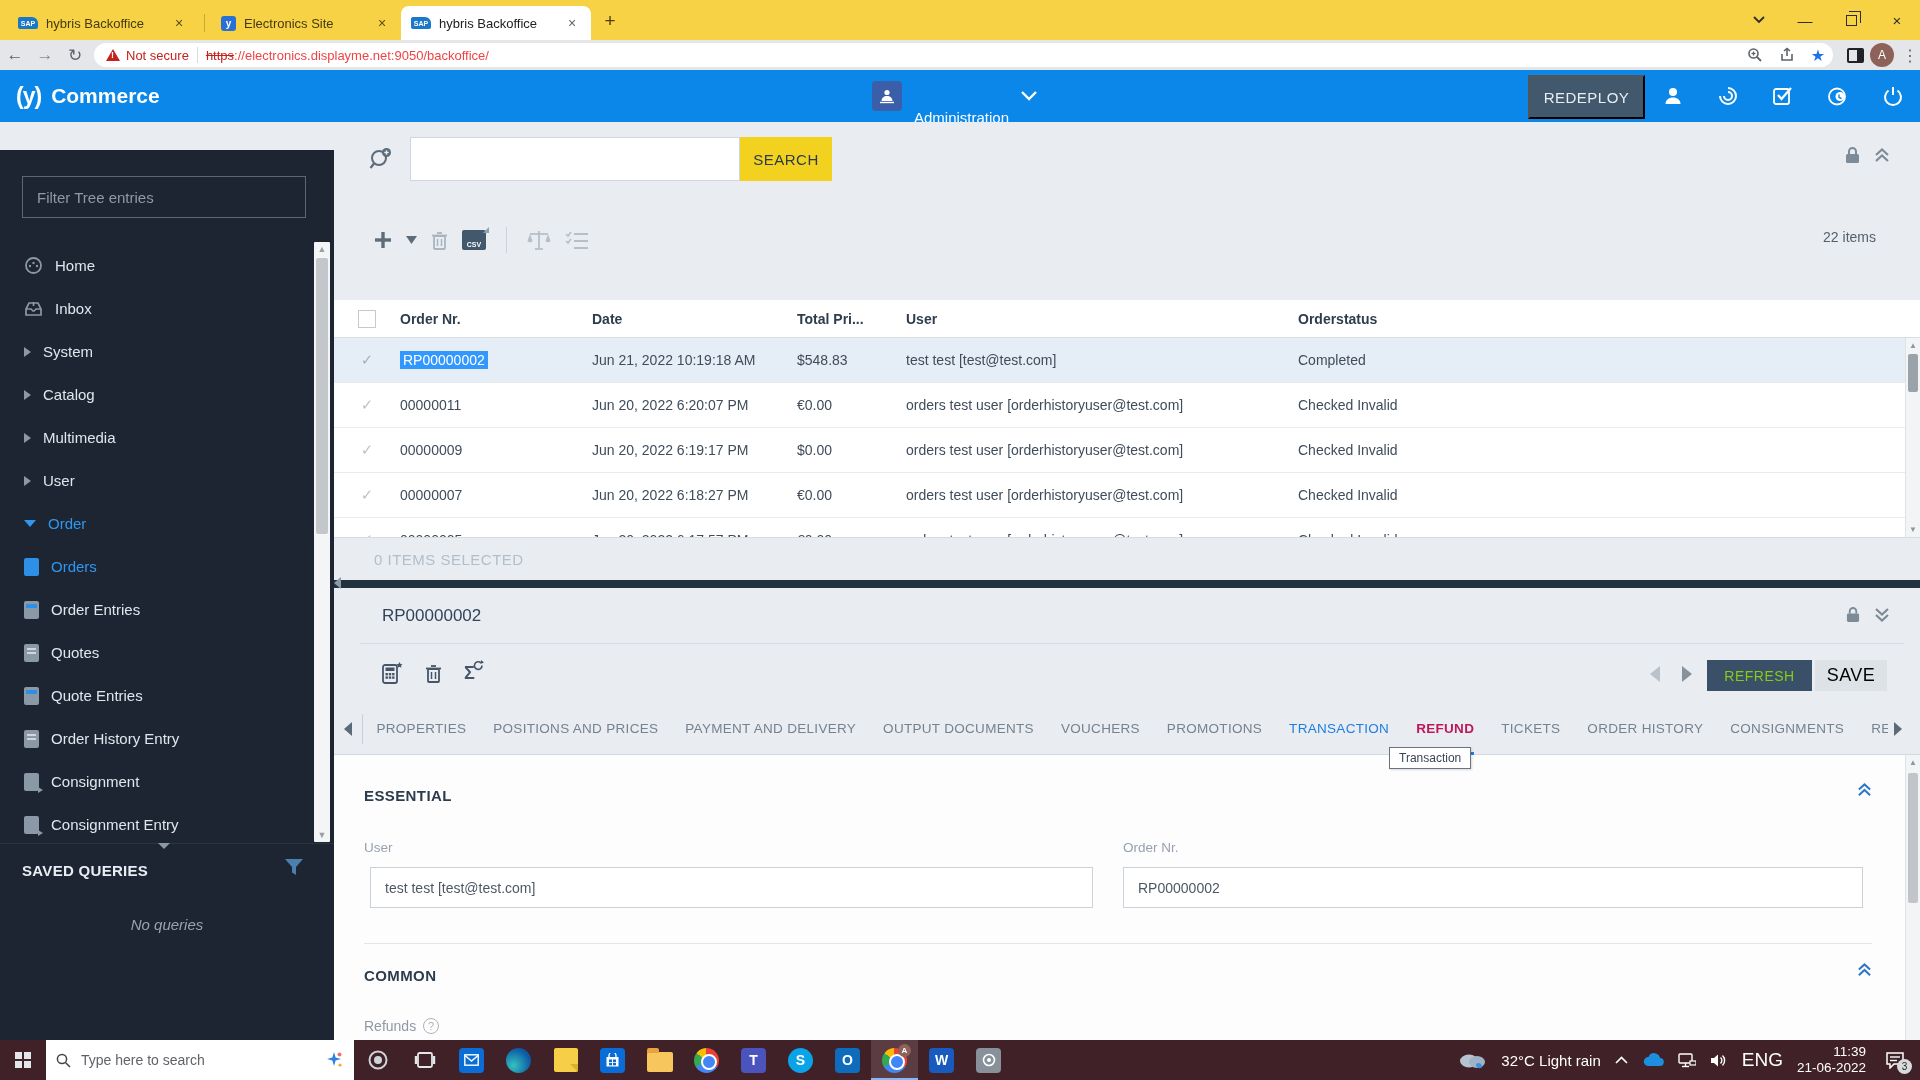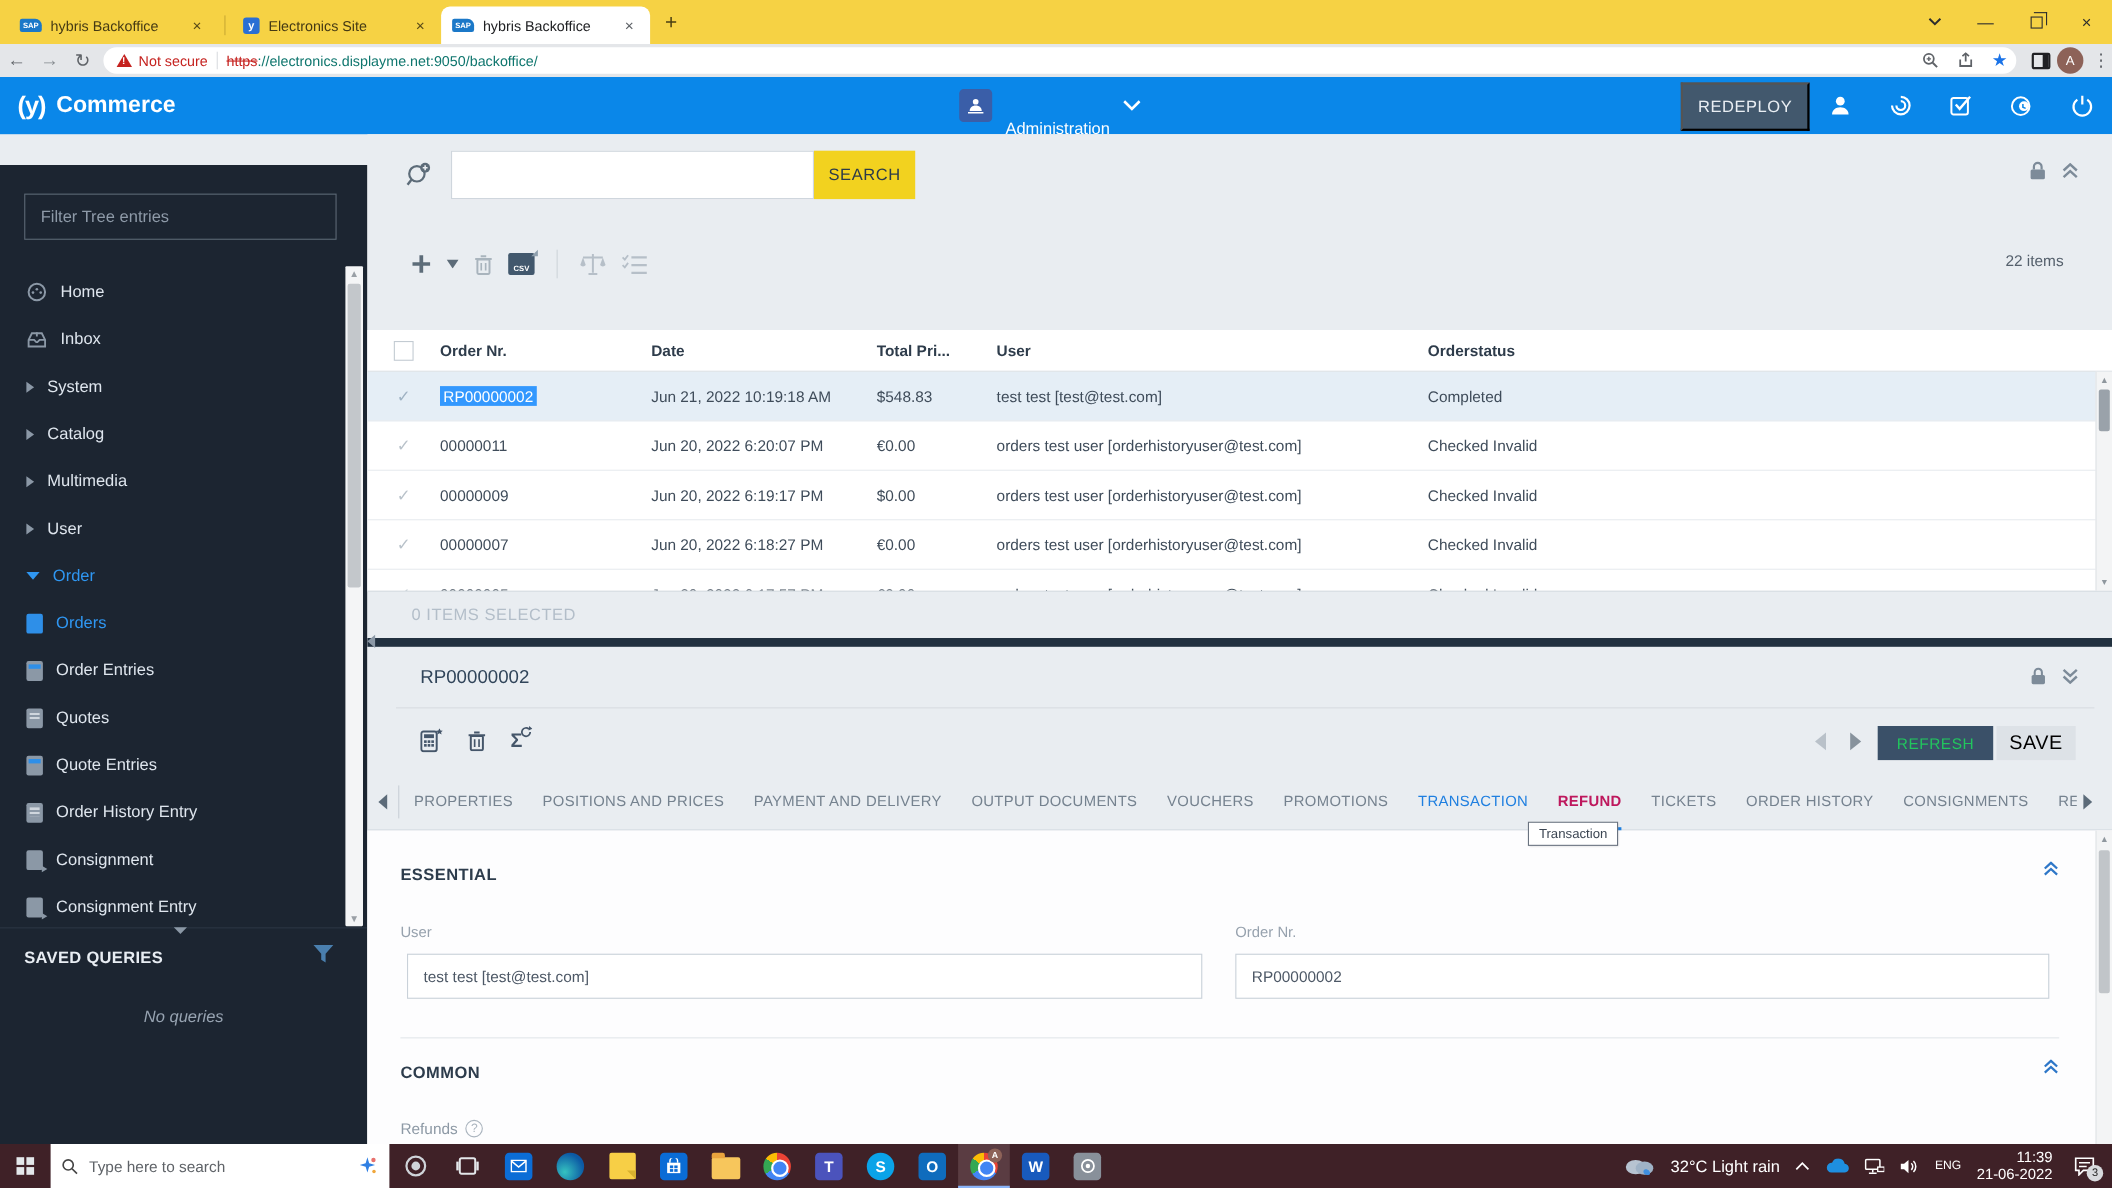--- a/index.html
+++ b/index.html
@@ -26,21 +26,21 @@
   
   .btoolbar { position:absolute; top:40px; left:0; width:1920px; height:30px; background:#e4e6e9; display:flex; align-items:center; }
   .nav-ic { font-size:17px; color:#5f6368; width:30px; text-align:center; }
   .nav-ic.fwd { color:#868b90; }
   .omnibox { height:24px; flex:1; background:#fff; border-radius:12px; margin:0 10px 0 4px; display:flex; align-items:center; padding:0 8px 0 12px; font-size:13px; }
   .warn-tri { width:0; height:0; border-left:7px solid transparent; border-right:7px solid transparent; border-bottom:12px solid #c5221f; position:relative; margin-right:6px; }
   .warn-tri:after { content:"!"; position:absolute; left:-2px; top:1px; color:#fff; font-size:9px; font-weight:bold; }
   .notsecure { color:#c5221f; margin-right:8px; }
   .omni-sep { width:1px; height:16px; background:#dadce0; margin-right:8px; }
   .scheme { color:#c5221f; text-decoration:line-through; }
-  .urlrest { color:#0f766e; }
+  .urlrest { color:#ef4444; }
   .omni-right { margin-left:auto; display:flex; align-items:center; gap:16px; }
   .star { color:#1a73e8; font-size:16px; }
   .side-toggle { width:17px; height:15px; border:2px solid #202124; border-radius:2px; position:relative; margin-left:4px; }
   .side-toggle:after { content:""; position:absolute; right:0; top:0; width:5px; height:11px; background:#202124; }
   .avatar { width:24px; height:24px; border-radius:50%; background:#8d6258; color:#fff; font-size:12px; display:flex; align-items:center; justify-content:center; margin:0 6px; }
   .dots { font-size:16px; color:#5f6368; width:20px; text-align:center; }
 
   
   .appheader { position:absolute; top:70px; left:0; width:1920px; height:52px; background:#0a87e9; color:#fff; }
   .brand { position:absolute; left:16px; top:0; height:52px; display:flex; align-items:center; gap:10px; }
@@ -112,21 +112,21 @@
 
   
   .editor { position:absolute; left:0; top:466px; width:1586px; height:452px; }
   .ed-title { position:absolute; left:48px; top:18px; font-size:17px; color:#31455a; }
   .ed-lockrow { position:absolute; top:18px; right:30px; display:flex; align-items:center; gap:14px; }
   .ed-div1 { position:absolute; left:26px; right:16px; top:55px; border-top:1px solid #d7dce2; }
   .ed-icons { position:absolute; left:48px; top:74px; display:flex; align-items:center; gap:22px; }
   .nav-arrows { position:absolute; top:78px; left:1316px; display:flex; gap:22px; align-items:center; }
   .arrow-l { width:0;height:0; border-top:8px solid transparent; border-bottom:8px solid transparent; border-right:10px solid #b9c1c9; }
   .arrow-r { width:0;height:0; border-top:8px solid transparent; border-bottom:8px solid transparent; border-left:10px solid #87929c; }
-  .refreshbtn { position:absolute; left:1373px; top:72px; width:105px; height:31px; background:#3a5068; color:#22c55e; font-size:14px; letter-spacing:.5px; border:none; display:flex; align-items:center; justify-content:center; }
+  .refreshbtn { position:absolute; left:1373px; top:72px; width:105px; height:31px; background:#3a5068; color:#84cc16; font-size:14px; letter-spacing:.5px; border:none; display:flex; align-items:center; justify-content:center; }
   .savebtn { position:absolute; left:1481px; top:72px; width:72px; height:31px; background:#dde2e7; color:#000000; font-size:18px; letter-spacing:.5px; border:none; display:flex; align-items:center; justify-content:center; }
   .ed-tabs { position:absolute; left:0; top:115px; width:1586px; height:52px; border-bottom:1px solid #d3d9df; display:flex; align-items:center; }
   .tab-scroll-l { margin-left:10px; width:0;height:0; border-top:7px solid transparent; border-bottom:7px solid transparent; border-right:8px solid #5c6b79; }
   .tabs-sep { width:1px; height:30px; background:#c9cfd6; margin:0 14px 0 10px; }
   .edtab { font-size:13.5px; color:#75828f; letter-spacing:.3px; margin-right:27px; white-space:nowrap; height:52px; display:flex; align-items:center; }
   .edtab.hov { color:#1f7fe0; }
   .edtab.act { color:#be185d; font-weight:bold; border-bottom:3px solid #1f7fe0; padding-top:3px; }
   .edtab.clip { max-width:38px; overflow:hidden; margin-right:6px; }
   .tab-scroll-r { width:0;height:0; border-top:7px solid transparent; border-bottom:7px solid transparent; border-left:8px solid #5c6b79; margin-right:18px; }
   .ed-content { position:absolute; left:0; top:167px; width:1586px; height:285px; background:#fdfdfe; }
@@ -149,21 +149,21 @@
   .winflag div { background:#e3e7ea; }
   .tb-search { width:308px; height:40px; background:#fff; display:flex; align-items:center; padding:0 10px; gap:10px; color:#5f6368; font-size:14px; }
   .tb-search .ph { flex:1; }
   .tb-ic { width:47px; height:40px; display:flex; align-items:center; justify-content:center; position:relative; }
   .tb-ic.active { background:#5a3c42; box-shadow:inset 0 -2px 0 #8ab4f8; }
   .tile { width:25px; height:25px; border-radius:4px; color:#fff; font-size:14px; font-weight:bold; display:flex; align-items:center; justify-content:center; }
   .badge-a { position:absolute; top:4px; right:7px; width:13px; height:13px; border-radius:50%; background:#8d6258; color:#fff; font-size:8px; display:flex; align-items:center; justify-content:center; font-weight:bold; }
   .chrome-ic { width:25px; height:25px; border-radius:50%; background:conic-gradient(#ea4335 0 33%, #4285f4 33% 66%, #34a853 66% 85%, #fbbc05 85% 100%); position:relative; }
   .chrome-ic:after { content:""; position:absolute; left:6.5px; top:6.5px; width:12px; height:12px; border-radius:50%; background:#4285f4; border:2px solid #fff; }
   .tray { margin-left:auto; display:flex; align-items:center; gap:14px; padding-right:10px; font-size:15px; }
-  .tray .small { font-size:11px;text-align:right; }
+  .tray .small { font-size:19px;text-align:right; }
   .clock { text-align:right; font-size:13.5px; line-height:16px; }
   .notif { position:relative; width:30px; height:30px; display:flex; align-items:center; justify-content:center; }
   .notif-badge { position:absolute; right:-2px; bottom:1px; width:15px; height:15px; border-radius:50%; background:#d8dadd; color:#222; font-size:10px; display:flex; align-items:center; justify-content:center; }
   .sticky { width:24px; height:24px; background:#f7cf46; position:relative; border-radius:2px; }
   .sticky:after { content:""; position:absolute; right:0; bottom:0; border-left:8px solid transparent; border-top:8px solid #d8b22f; }
   .folder { width:26px; height:20px; background:#f7c65c; border-radius:2px; position:relative; margin-top:4px; }
   .folder:before { content:""; position:absolute; top:-4px; left:0; width:12px; height:5px; background:#e8a33d; border-radius:2px 2px 0 0; }
 </style>
 </head>
 <body>

